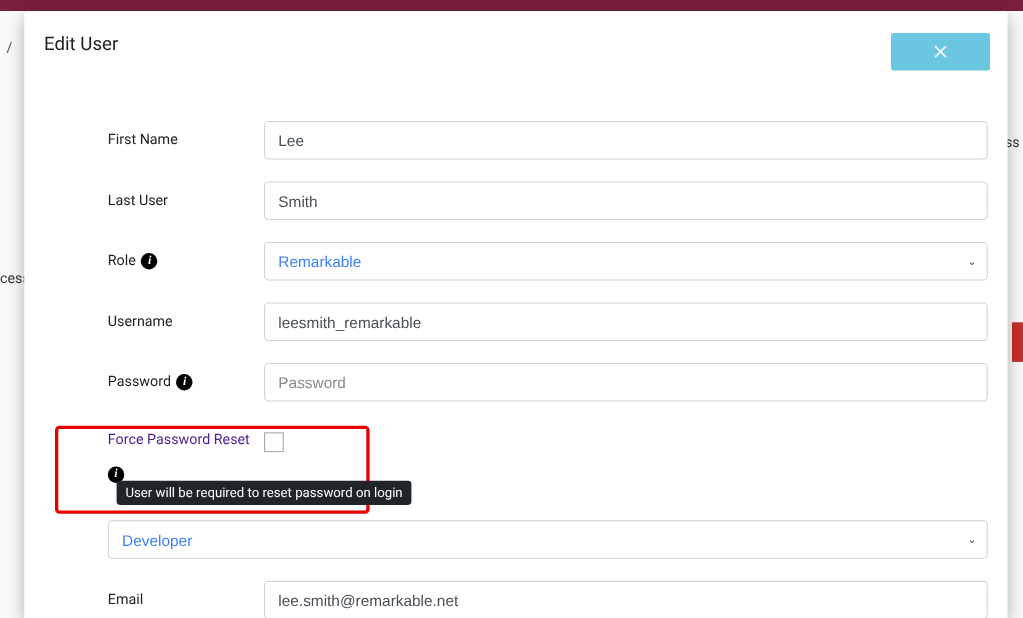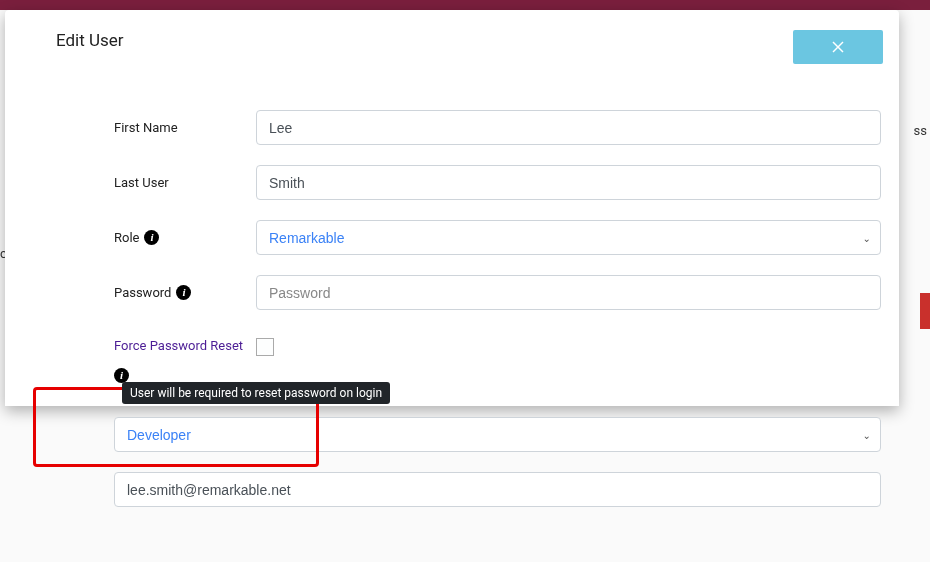--- a/index.html
+++ b/index.html
@@ -52,28 +52,27 @@
     .bg-ss {
       position: absolute;
       right: 3px;
       top: 113px;
       font-size: 13px;
       color: #333;
     }
     .modal {
       position: absolute;
       top: 10px;
-      left: 5px;
+      left: 22px;
       width: 894px;
-      height: 396px;
+      height: 552px;
       background: #fff;
       box-shadow: 0 5px 15px rgba(0,0,0,0.3);
       border-radius: 4px 4px 0 0;
       overflow: visible;
-      padding-left: 33px;
     }
     .modal-header {
       display: flex;
       justify-content: space-between;
       align-items: flex-start;
       padding: 20px 16px 12px 18px;
     }
     .modal-title {
       font-size: 17px;
       font-weight: 400;
@@ -250,20 +249,26 @@
       <div class="form-control">
         <div class="select-wrap">
           <select class="input-select">
             <option>Remarkable</option>
           </select>
           <span class="select-chevron">⌄</span>
         </div>
       </div>
     </div>
 
+    <div class="form-row">
+      <div class="form-label">Username</div>
+      <div class="form-control">
+        <input type="text" class="input-text" value="leesmith_remarkable" style="">
+      </div>
+    </div>
 
     <div class="form-row">
       <div class="form-label">
         <span>Password</span>
         <span class="info-icon">i</span>
       </div>
       <div class="form-control">
         <input type="text" class="input-text" placeholder="Password" style="">
       </div>
     </div>
@@ -288,20 +293,21 @@
         <div class="select-wrap">
           <select class="input-select">
             <option>Developer</option>
           </select>
           <span class="select-chevron">⌄</span>
         </div>
       </div>
     </div>
 
     <div class="form-row">
+      <div class="form-label">Email</div>
       <div class="form-control">
         <input type="text" class="input-text" value="lee.smith@remarkable.net" style="">
       </div>
     </div>
 
   </div>
 
   <div class="highlight-box" style="left:28px; top:377px; width:286px; height:80px;"></div>
 </div>
 

